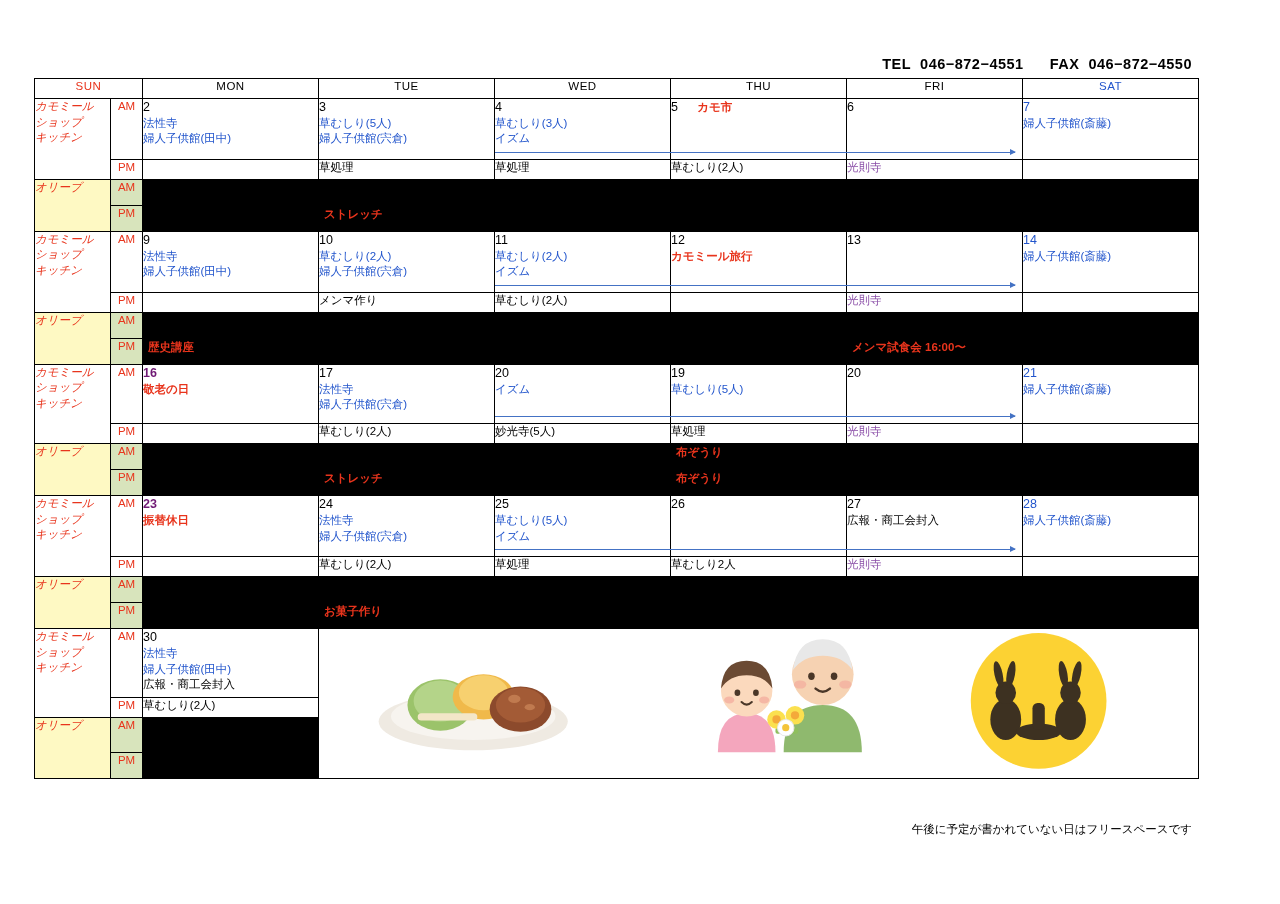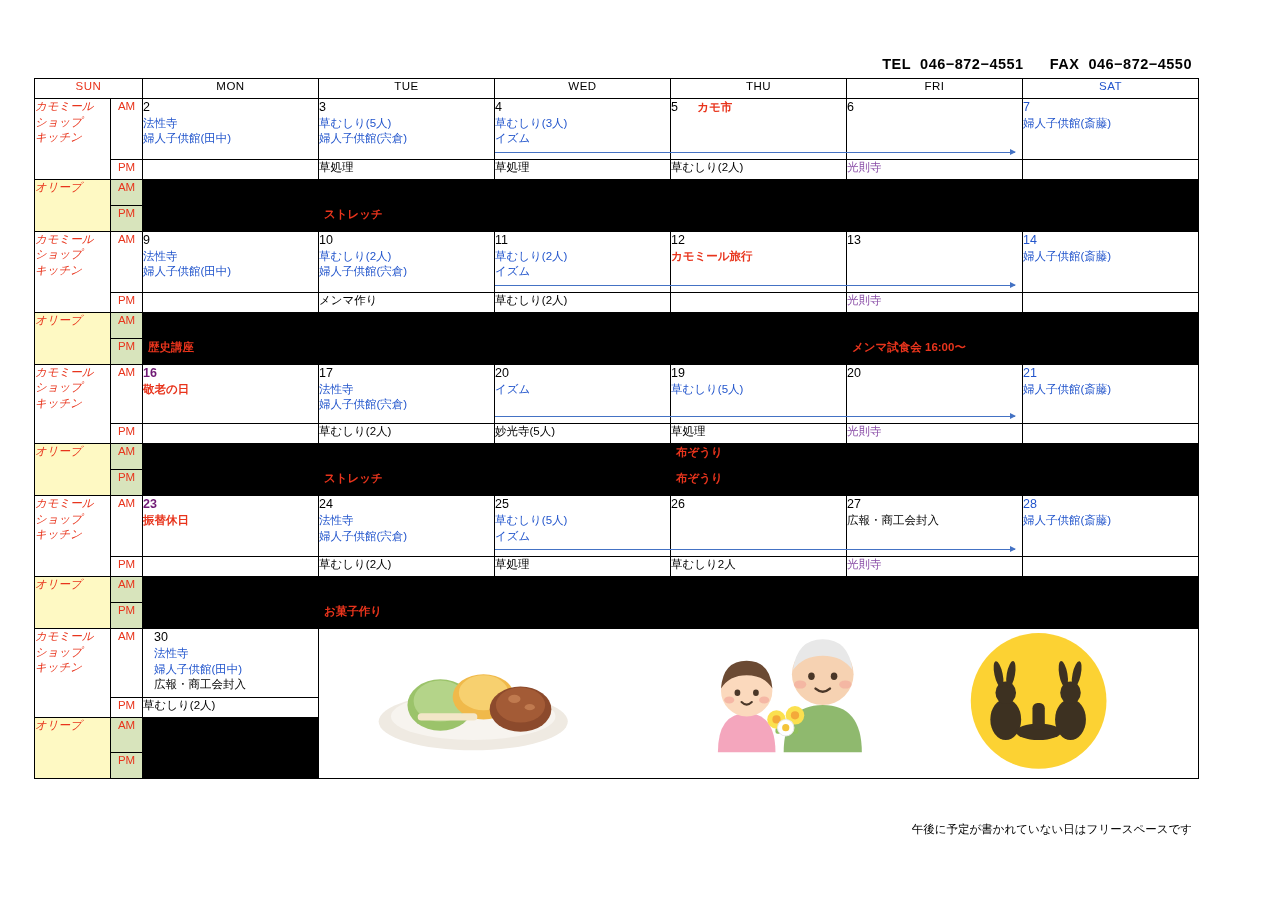--- a/index.html
+++ b/index.html
@@ -402,21 +402,21 @@
       <td class="cell oli"></td>
     </tr>
 
     <tr>
       <td class="lab kam" rowspan="2">
         <div>カモミール</div>
         <div>ショップ</div>
         <div>キッチン</div>
       </td>
       <td class="ap">AM</td>
-      <td class="cell am" style="height:68px;padding-left:11px;">
+      <td class="cell am" style="height:68px;">
         <span class="daynum">30</span>
         <span class="ev blue">法性寺</span>
         <span class="ev blue">婦人子供館(田中)</span>
         <span class="ev black">広報・商工会封入</span>
       </td>
       <td class="artcell" colspan="5" rowspan="4">
         <div class="art">
           <svg width="100%" height="100%" viewBox="0 0 855 140" preserveAspectRatio="xMidYMid meet">
 
             <g>

